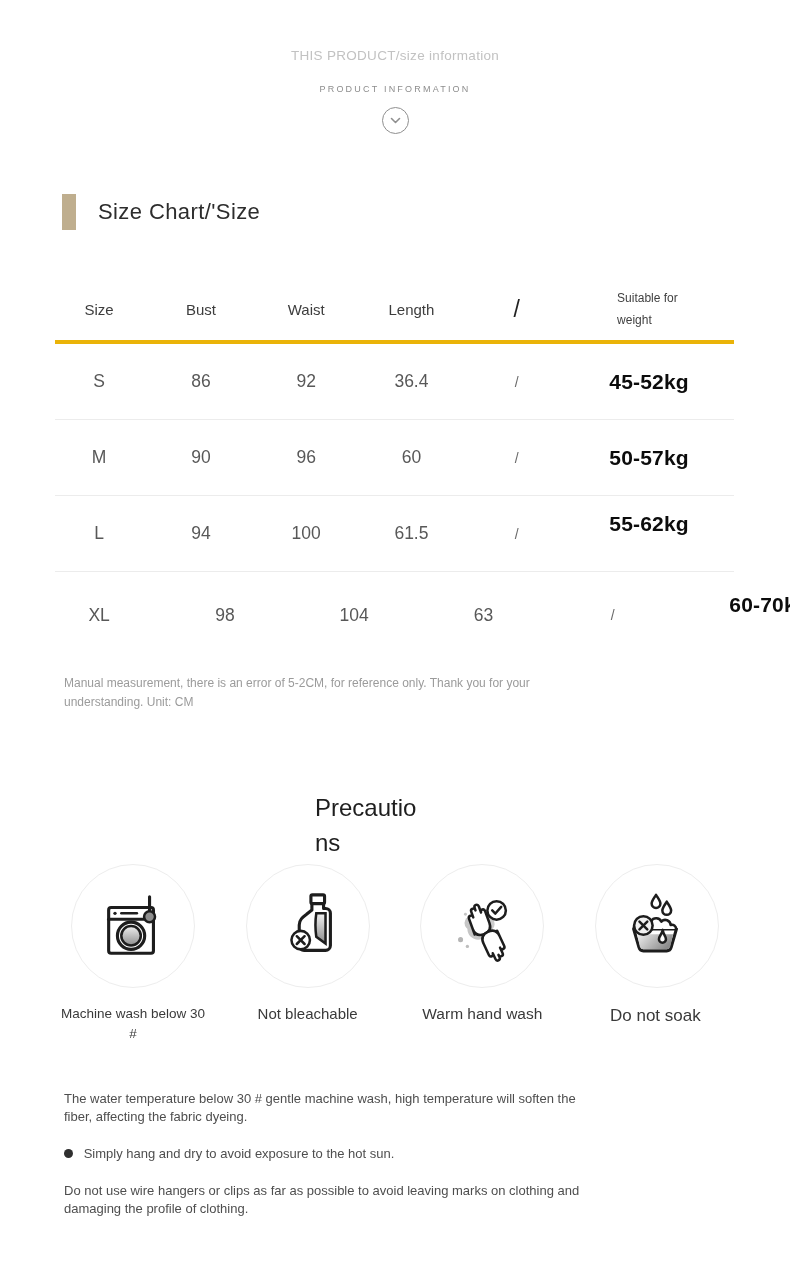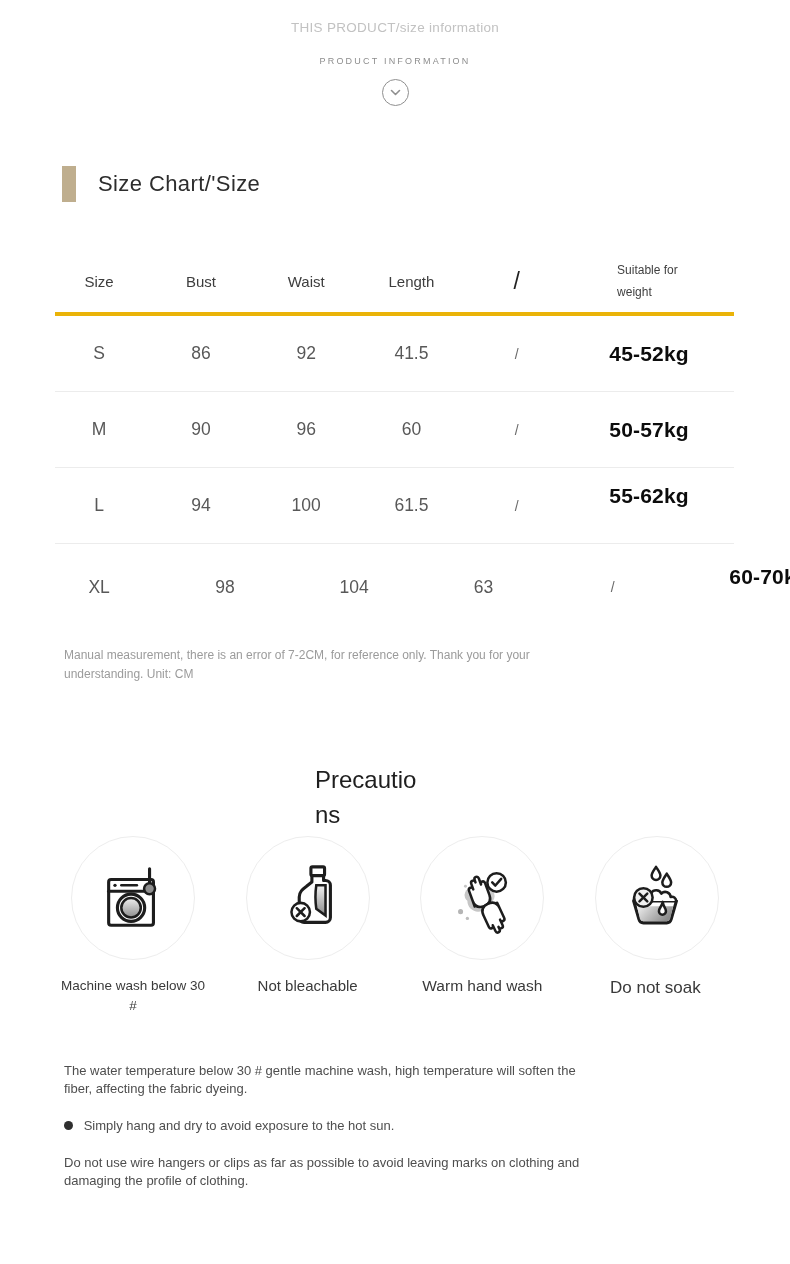--- a/index.html
+++ b/index.html
@@ -4,21 +4,21 @@
 <style>
   html,body{margin:0;padding:0;}
   body{
     width:790px;height:1264px;background:#ffffff;overflow:hidden;
     font-family:"Liberation Sans", sans-serif;color:#333;
     -webkit-font-smoothing:antialiased;
   }
   .page{position:relative;width:790px;height:1264px;background:#fff;}
 
   
-  .top-title{padding-top:20px;text-align:center;font-size:13.5px;color:#c2c2c2;letter-spacing:.3px;}
+  .top-title{padding-top:48px;text-align:center;font-size:13.5px;color:#c2c2c2;letter-spacing:.3px;}
   .top-sub{margin-top:21px;text-align:center;font-size:9px;color:#8d8d8d;letter-spacing:2.2px;}
   .chevron-wrap{margin:13px auto 0;width:27px;height:27px;border:1.5px solid #8f8f8f;border-radius:50%;
     display:flex;align-items:center;justify-content:center;box-sizing:border-box;cursor:pointer;background:#fff;}
   .chevron-wrap svg{display:block;}
 
   
   .size-heading{margin:60px 0 0 62px;display:flex;align-items:center;}
   .accent-bar{width:14px;height:36px;margin-right:22px;}
   .size-title{font-size:22px;color:#2d2d2d;letter-spacing:.4px;}
 
@@ -93,21 +93,21 @@
       <div class="cell cell-slash">/</div>
       <div class="cell cell-weight">
         <span class="wrapbox">Suitable for weight</span>
       </div>
     </div>
 
     <div class="t-grid t-row">
       <div class="cell">S</div>
       <div class="cell">86</div>
       <div class="cell">92</div>
-      <div class="cell">41.5</div>
+      <div class="cell">36.4</div>
       <div class="cell cell-slash">/</div>
       <div class="cell cell-weight">45-52kg</div>
     </div>
 
     <div class="t-grid t-row">
       <div class="cell">M</div>
       <div class="cell">90</div>
       <div class="cell">96</div>
       <div class="cell">60</div>
       <div class="cell cell-slash">/</div>
@@ -126,21 +126,21 @@
     <div class="t-grid t-row row-xl shift-up">
       <div class="cell">XL</div>
       <div class="cell">98</div>
       <div class="cell">104</div>
       <div class="cell">63</div>
       <div class="cell cell-slash">/</div>
       <div class="cell cell-weight">60-70kg</div>
     </div>
   </div>
 
-  <div class="size-note">Manual measurement, there is an error of 7-2CM, for reference only. Thank you for your understanding. Unit: CM</div>
+  <div class="size-note">Manual measurement, there is an error of 5-2CM, for reference only. Thank you for your understanding. Unit: CM</div>
 
   <div class="prec-title">Precautions</div>
 
   <div class="icons-row">
 
     <div class="care-item c1">
       <div class="care-circle">
         <svg width="74" height="74" viewBox="0 0 76 76">
           <defs>
               <linearGradient id="gmach" x1="0" y1="0" x2="0" y2="1">

